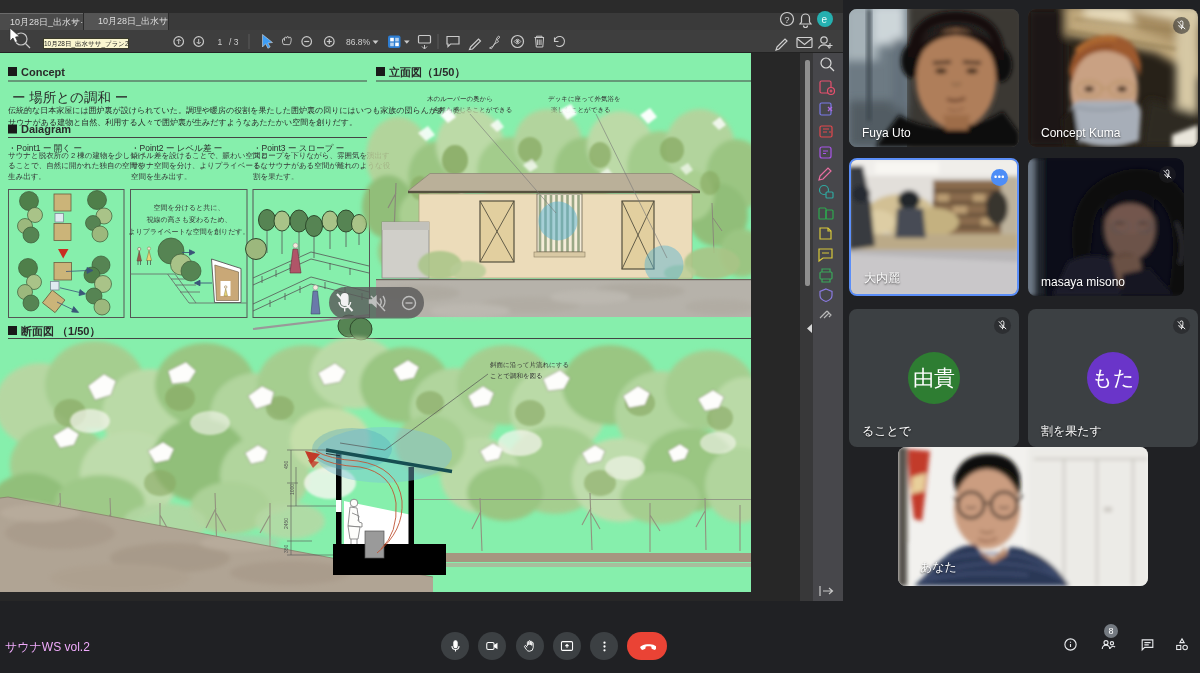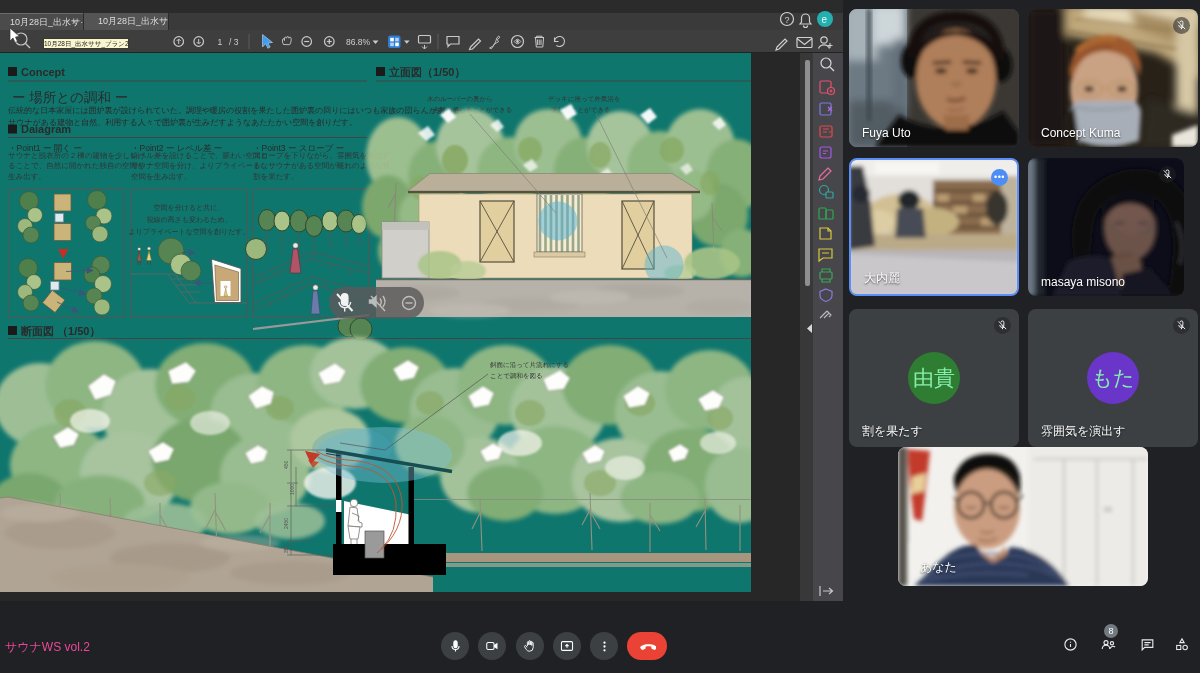--- a/index.html
+++ b/index.html
@@ -14,38 +14,38 @@
 #tabrest{position:absolute;top:13px;left:169px;right:0;height:17px;background:#3a3a3a}
 #toolbar{position:absolute;left:0;top:30px;width:843px;height:23px;background:#3e3e3e;border-bottom:1px solid #232323}
 #tooltip{position:absolute;left:43px;top:38px;width:86px;height:11px;background:#faf6d0;border:1px solid #3a3a2a;color:#222;font-size:6.5px;line-height:9px;text-align:center;white-space:nowrap;overflow:hidden;z-index:5}
 #toolcol{position:absolute;left:813px;top:53px;width:30px;height:548px;background:#47474b}
 #docscroll{position:absolute;left:800px;top:53px;width:13px;height:548px;background:#383839}
 #docthumb{position:absolute;left:805px;top:60px;width:5px;height:226px;background:#8f8f8f;border-radius:2px}
 
 .tile{position:absolute;border-radius:8px;overflow:hidden;background:#3c4043}
 .nm{position:absolute;left:13px;bottom:7px;color:#fff;font-size:12px;text-shadow:0 1px 2px rgba(0,0,0,.7);z-index:9}
 .mute{position:absolute;top:8px;right:8px;width:17px;height:17px;border-radius:50%;background:rgba(32,33,36,.55);display:flex;align-items:center;justify-content:center;z-index:9}
-.avatar{position:absolute;left:50%;top:50%;transform:translate(-50%,-50%);width:52px;height:52px;border-radius:50%;display:flex;align-items:center;justify-content:center;color:#86efac;font-size:21px;z-index:5}
+.avatar{position:absolute;left:50%;top:50%;transform:translate(-50%,-50%);width:52px;height:52px;border-radius:50%;display:flex;align-items:center;justify-content:center;color:#ffffff;font-size:21px;z-index:5}
 
 .cbtn{position:absolute;top:632px;width:28px;height:28px;border-radius:50%;background:#3c4043;display:flex;align-items:center;justify-content:center}
 #hang{position:absolute;left:627px;top:632px;width:40px;height:28px;border-radius:14px;background:#ea4335;display:flex;align-items:center;justify-content:center}
-#meetname{position:absolute;left:5px;top:639px;color:#ec4899;font-size:12px}
+#meetname{position:absolute;left:5px;top:639px;color:#f0abfc;font-size:12px}
 .ricon{position:absolute;top:637px;color:#e8eaed}
 </style></head>
 <body>
 <div id="stage">
 
 <div id="share">
   <div id="tabbar"></div>
   <div id="tabrest"></div>
   <div id="tab1" class="tab">10月28日_出水サ··· <span style="position:absolute;right:6px;top:0;color:#bbb">×</span></div>
   <div id="tab2" class="tab">10月28日_出水サ···</div>
   <div id="toolbar"></div>
   <div id="tooltip">10月28日_出水ササ_プラン2.pdf</div>
-  <div id="pagesvgbox" class="abs" style="left:0;top:53px;width:751px;height:539px;background:#0f766e">
+  <div id="pagesvgbox" class="abs" style="left:0;top:53px;width:751px;height:539px;background:#86efac">
   <svg width="751" height="539" viewBox="0 0 751 539">
     <defs>
       <filter id="soft" x="-30%" y="-30%" width="160%" height="160%">
               <feGaussianBlur stdDeviation="2.2"></feGaussianBlur>
             </filter>
       <filter id="soft2" x="-30%" y="-30%" width="160%" height="160%">
               <feGaussianBlur stdDeviation="1.1"></feGaussianBlur>
             </filter>
     </defs>
 
@@ -756,31 +756,31 @@
   </g>
 </svg>
 <div class="mute">
         <svg width="11" height="11" viewBox="0 0 24 24" fill="none" stroke="#fff" stroke-width="2">
           <path d="M9 5 a3 3 0 0 1 6 0 v6 a3 3 0 0 1 -5.4 1.8 M6 11 a6 6 0 0 0 9.6 4.6 M12 17 v3"></path>
           <line x1="4" y1="3" x2="20" y2="20"></line>
         </svg>
       </div>
 <div class="nm">masaya misono</div></div>
 <div class="tile" id="t5" style="left:849px;top:309px;width:170px;height:138px">
-      <div class="nm">割を果たす</div>
+      <div class="nm">ることで</div>
       <div class="avatar" style="background:#2e7d32">由貴</div>
 <div class="mute">
         <svg width="11" height="11" viewBox="0 0 24 24" fill="none" stroke="#fff" stroke-width="2">
           <path d="M9 5 a3 3 0 0 1 6 0 v6 a3 3 0 0 1 -5.4 1.8 M6 11 a6 6 0 0 0 9.6 4.6 M12 17 v3"></path>
           <line x1="4" y1="3" x2="20" y2="20"></line>
         </svg>
       </div>
     </div>
 <div class="tile" id="t6" style="left:1028px;top:309px;width:170px;height:138px">
-      <div class="nm">雰囲気を演出す</div>
+      <div class="nm">割を果たす</div>
       <div class="avatar" style="background:#6a35c9">もた</div>
 <div class="mute">
         <svg width="11" height="11" viewBox="0 0 24 24" fill="none" stroke="#fff" stroke-width="2">
           <path d="M9 5 a3 3 0 0 1 6 0 v6 a3 3 0 0 1 -5.4 1.8 M6 11 a6 6 0 0 0 9.6 4.6 M12 17 v3"></path>
           <line x1="4" y1="3" x2="20" y2="20"></line>
         </svg>
       </div>
     </div>
 <div class="tile" id="t7" style="left:898px;top:447px;width:250px;height:139px;--x:1">
 <svg width="250" height="139" viewBox="0 0 250 139">

